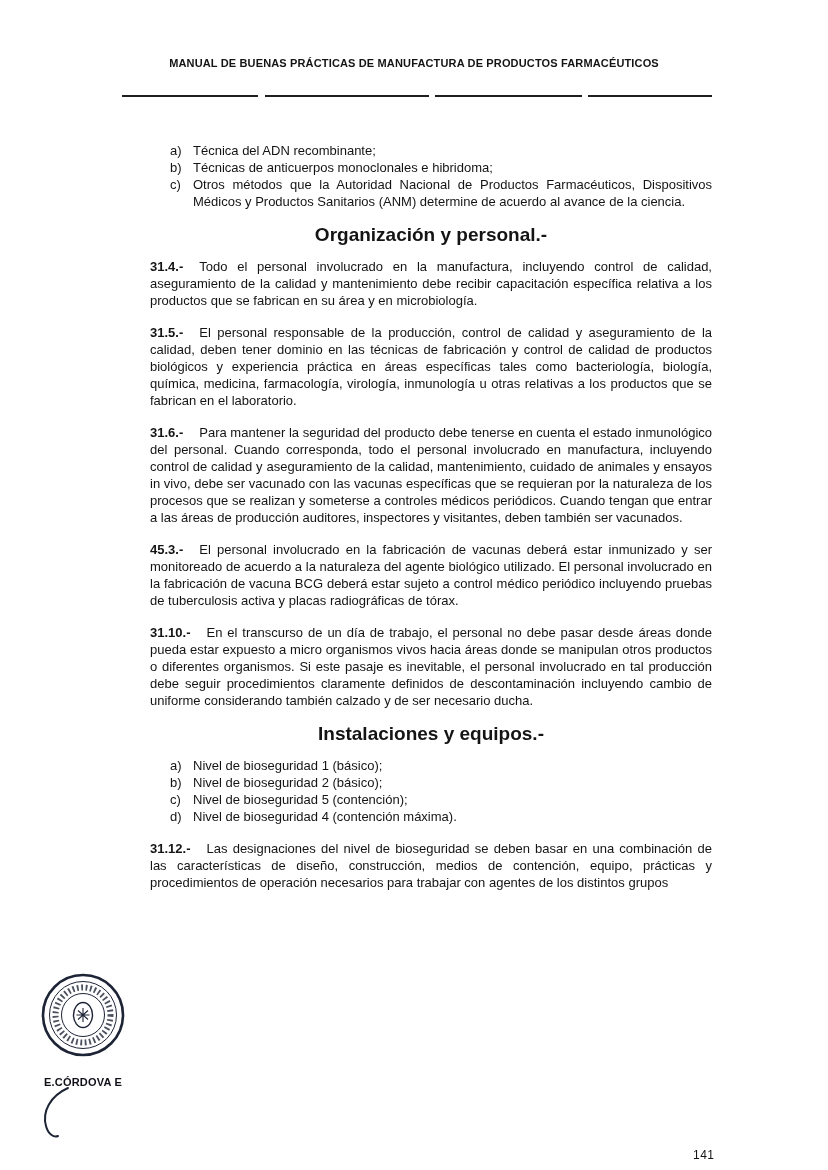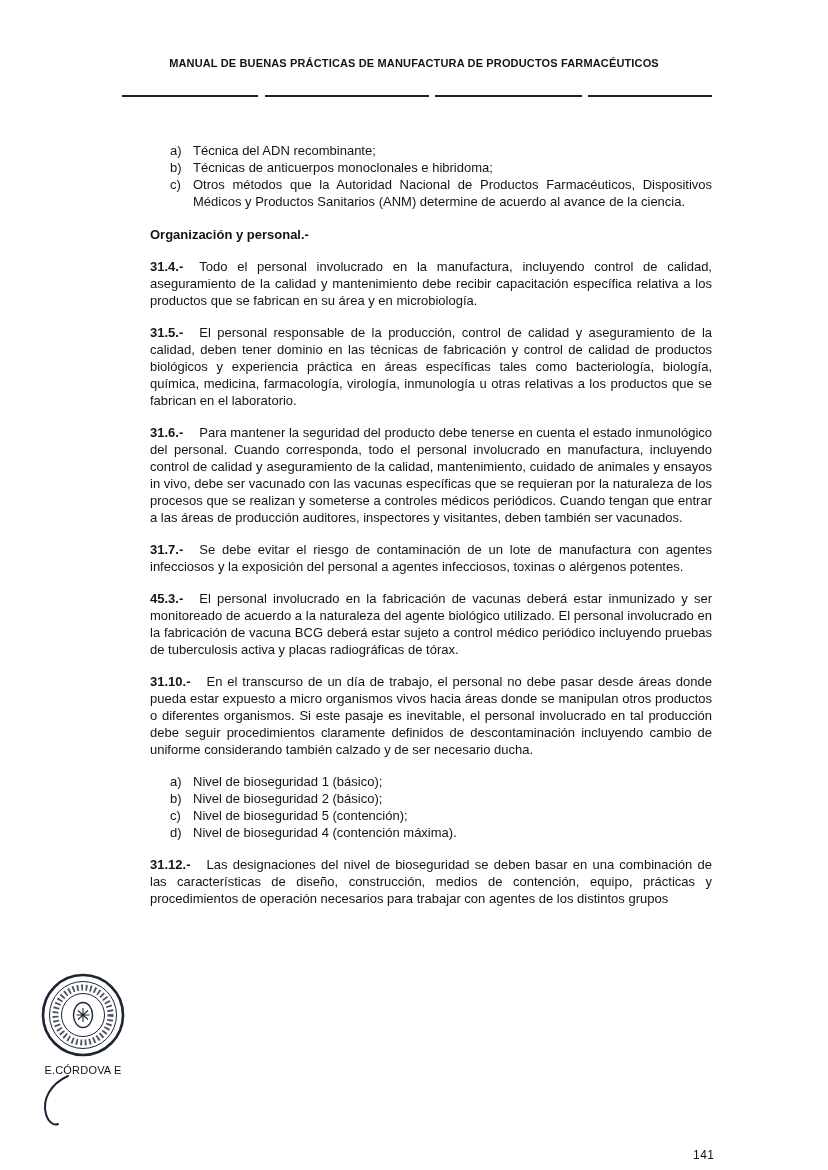--- a/index.html
+++ b/index.html
@@ -39,40 +39,40 @@
     top: 142px;
     left: 150px;
     width: 562px;
     font-size: 13px;
     line-height: 17px;
     text-align: justify;
   }
   .para { margin: 0 0 15px 0; }
   .para b { margin-right: 16px; }
   .section-heading {
-    font-size: 13px;
+    font-size: 19px;
     font-weight: bold;
     margin: 16px 0 15px 0;
-    text-align: left;
+    text-align: center;
   }
   .letter-list { margin: 0 0 15px 0; padding-left: 20px; }
   .letter-row { display: flex; }
   .ll-label { width: 23px; flex: 0 0 23px; }
   .ll-text { flex: 1; text-align: justify; }
   .stamp-area {
     position: absolute;
     left: 28px;
     top: 972px;
     width: 110px;
     text-align: center;
   }
   .stamp-name {
-    margin-top: 6px;
+    margin-top: 18px;
     font-size: 11px;
-    font-weight: normal;
+    font-weight: bold;
     color: #101018;
     letter-spacing: 0.2px;
     white-space: nowrap;
   }
   .seal-svg { display: block; margin: 0 auto; }
   .flourish-svg { display: block; margin: -2px auto 0 2px; }
   .page-number {
     position: absolute;
     left: 693px;
     top: 1133px;
@@ -113,33 +113,31 @@
     </p>
 
     <p class="para">
       <b>31.5.-</b><span>El personal responsable de la producción, control de calidad y aseguramiento de la calidad, deben tener dominio en las técnicas de fabricación y control de calidad de productos biológicos y experiencia práctica en áreas específicas tales como bacteriología, biología, química, medicina, farmacología, virología, inmunología u otras relativas a los productos que se fabrican en el laboratorio.</span>
     </p>
 
     <p class="para">
       <b>31.6.-</b><span>Para mantener la seguridad del producto debe tenerse en cuenta el estado inmunológico del personal. Cuando corresponda, todo el personal involucrado en manufactura, incluyendo control de calidad y aseguramiento de la calidad, mantenimiento, cuidado de animales y ensayos in vivo, debe ser vacunado con las vacunas específicas que se requieran por la naturaleza de los procesos que se realizan y someterse a controles médicos periódicos. Cuando tengan que entrar a las áreas de producción auditores, inspectores y visitantes, deben también ser vacunados.</span>
     </p>
 
-    <p class="para">
-      <b>31.7.-</b><span>Se debe evitar el riesgo de contaminación de un lote de manufactura con agentes infecciosos y la exposición del personal a agentes infecciosos, toxinas o alérgenos potentes.</span>
-    </p>
 
 
     <p class="para">
       <b>45.3.-</b><span>El personal involucrado en la fabricación de vacunas deberá estar inmunizado y ser monitoreado de acuerdo a la naturaleza del agente biológico utilizado. El personal involucrado en la fabricación de vacuna BCG deberá estar sujeto a control médico periódico incluyendo pruebas de tuberculosis activa y placas radiográficas de tórax.</span>
     </p>
 
     <p class="para">
       <b>31.10.-</b><span>En el transcurso de un día de trabajo, el personal no debe pasar desde áreas donde pueda estar expuesto a micro organismos vivos hacia áreas donde se manipulan otros productos o diferentes organismos. Si este pasaje es inevitable, el personal involucrado en tal producción debe seguir procedimientos claramente definidos de descontaminación incluyendo cambio de uniforme considerando también calzado y de ser necesario ducha.</span>
     </p>
 
+    <div class="section-heading">Instalaciones y equipos.-</div>
 
 
     <div class="letter-list">
       <div class="letter-row">
         <span class="ll-label">a)</span>
         <span class="ll-text">Nivel de bioseguridad 1 (básico);</span>
       </div>
       <div class="letter-row">
         <span class="ll-label">b)</span>
         <span class="ll-text">Nivel de bioseguridad 2 (básico);</span>

